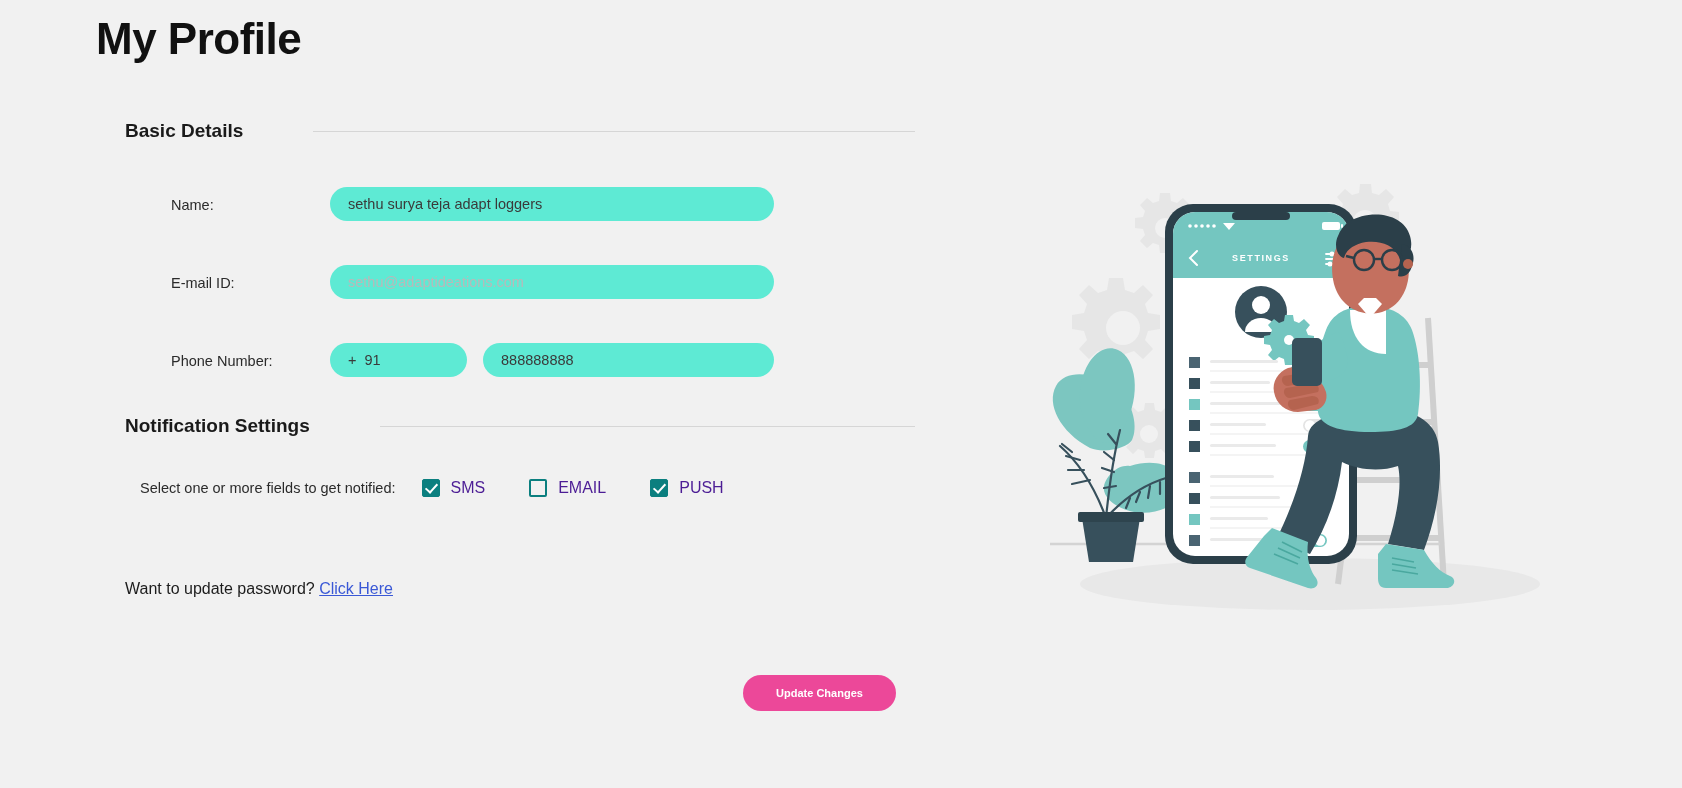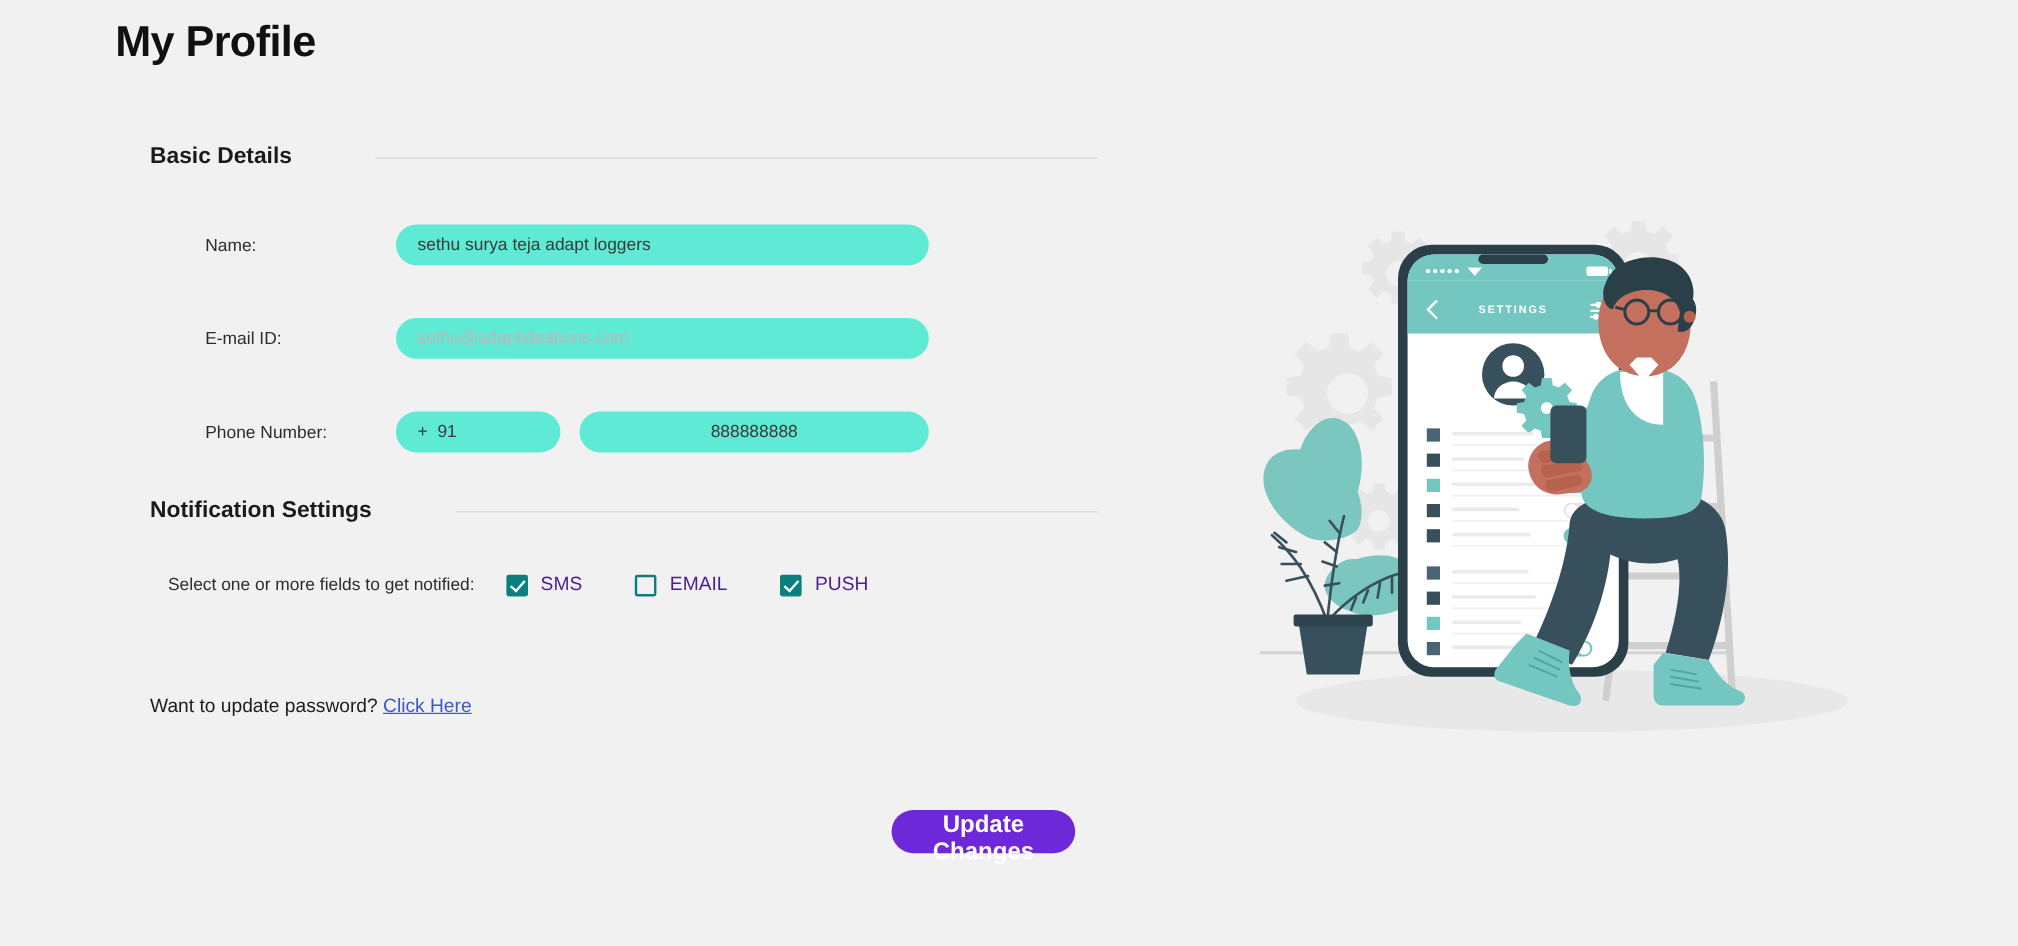--- a/index.html
+++ b/index.html
@@ -15,21 +15,21 @@
     font-family: "Liberation Sans", sans-serif;
     color: #1c1c1c;
     -webkit-font-smoothing: antialiased;
   }
 
   
   #page-title {
     position: absolute;
     left: 96px;
     top: 14px;
-    font-size: 36px;
+    font-size: 44px;
     font-weight: 700;
     letter-spacing: -0.5px;
     color: #111111;
   }
 
   
   #form-column {
     position: absolute;
     left: 0;
     top: 0;
@@ -87,21 +87,21 @@
     color: #3a3a3a;
     padding: 0 18px;
     box-sizing: border-box;
   }
   .text-input::placeholder {
     color: #b9b9b9;
   }
   #input-name  { left: 330px; top: 187px; width: 444px; }
   #input-email { left: 330px; top: 265px; width: 444px; }
   #input-country-code { left: 330px; top: 343px; width: 137px; }
-  #input-phone { left: 483px; top: 343px; width: 291px; text-align: center; }
+  #input-phone { left: 483px; top: 343px; width: 291px; }
 
   
   #notification-row {
     position: absolute;
     left: 140px;
     top: 476px;
     display: flex;
     align-items: center;
     height: 24px;
   }
@@ -167,24 +167,24 @@
 
   
   #update-button {
     position: absolute;
     left: 743px;
     top: 675px;
     width: 153px;
     height: 36px;
     border: none;
     border-radius: 18px;
-    background: #6d28d9;
+    background: #ec4899;
     color: #ffffff;
     font-family: "Liberation Sans", sans-serif;
-    font-size: 20px;
+    font-size: 11px;
     font-weight: 700;
     cursor: pointer;
   }
 
   
   #illustration {
     position: absolute;
     left: 1020px;
     top: 160px;
     width: 520px;

